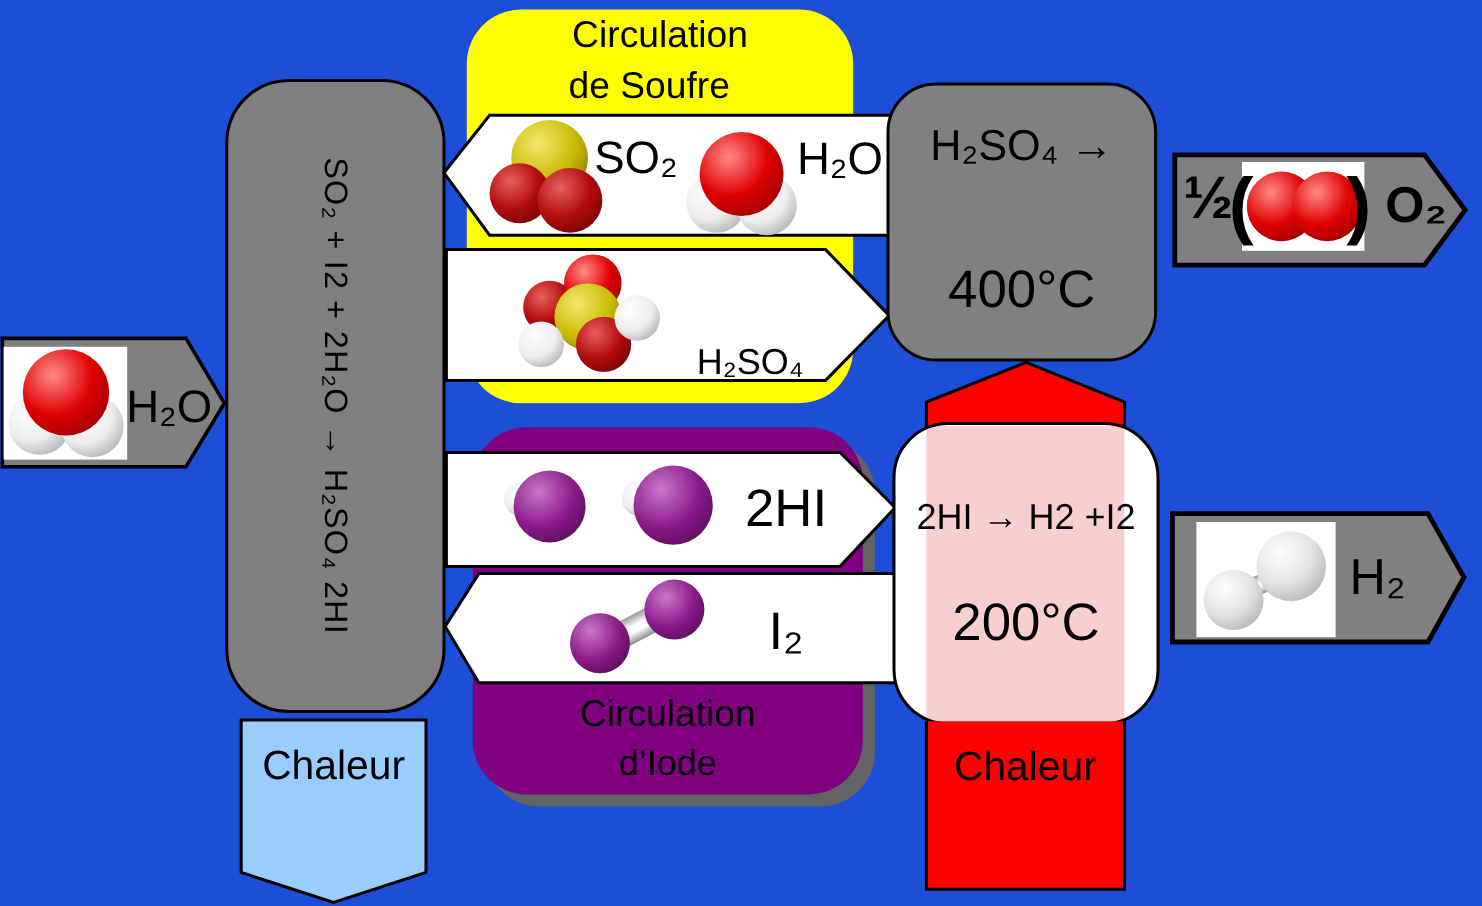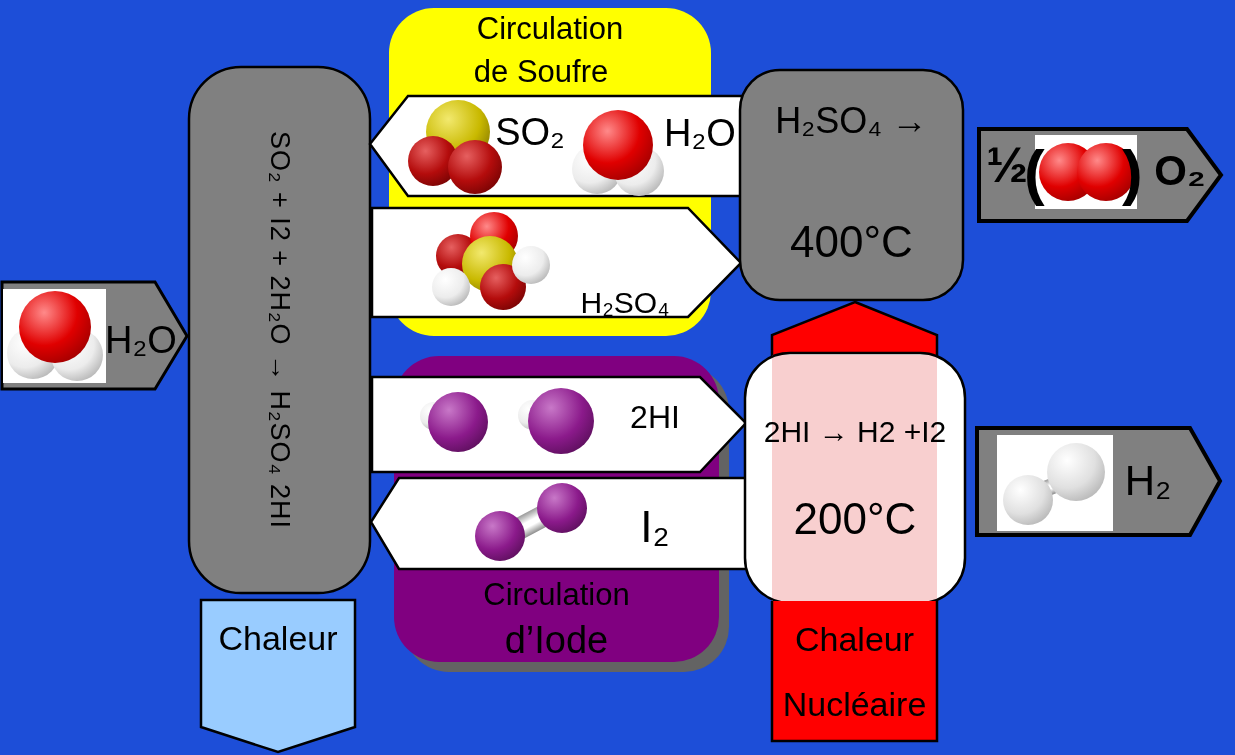--- a/index.html
+++ b/index.html
@@ -55,35 +55,34 @@
     <polygon points="2,282 155,282 187,336 155,389 2,389" fill="#808080" stroke="#000" stroke-width="3"></polygon>
 
     <polygon points="979,129 1187,129 1221,175 1187,221 979,221" fill="#808080" stroke="#000" stroke-width="4"></polygon>
 
     <polygon points="977,428 1190,428 1220,481 1190,535 977,535" fill="#808080" stroke="#000" stroke-width="4"></polygon>
   </svg>
 
   <div class="t" style="left:389px;top:12px;width:322px;font-size:31px;">Circulation</div>
   <div class="t" style="left:380px;top:55px;width:322px;font-size:31px;">de Soufre</div>
   <div class="t" style="left:394px;top:578px;width:325px;font-size:31px;">Circulation</div>
-  <div class="t" style="left:394px;top:620px;width:325px;font-size:38px;">d’Iode</div>
+  <div class="t" style="left:394px;top:620px;width:325px;font-size:30px;">d’Iode</div>
 
   <div class="vwrap" style="left:191px;top:69px;width:177px;height:522px;">
     <span class="vtext">SO₂ + I2 + 2H₂O → H₂SO₄ 2HI</span>
   </div>
 
   <div class="t" style="left:740px;top:101px;width:223px;font-size:36px;">H₂SO₄ →</div>
   <div class="t" style="left:740px;top:218px;width:223px;font-size:44px;">400°C</div>
 
   <div class="t" style="left:745px;top:415px;width:220px;font-size:30px;">2HI → H2 +I2</div>
   <div class="t" style="left:745px;top:495px;width:220px;font-size:44px;">200°C</div>
 
   <div class="t" style="left:201px;top:620px;width:154px;font-size:34px;">Chaleur</div>
   <div class="t" style="left:772px;top:621px;width:165px;font-size:34px;">Chaleur</div>
-  <div class="t" style="left:772px;top:686px;width:165px;font-size:34px;">Nucléaire</div>
 
   <div class="imgbox" style="left:3px;top:289px;width:103px;height:94px;">
     <div class="molecule" style="left:4px;top:2px;width:96px;height:90px;">
       <span class="sphere white-s" style="left:0;top:36px;width:52px;height:52px;"></span>
       <span class="sphere white-s" style="left:44px;top:38px;width:52px;height:52px;"></span>
       <span class="sphere red-s" style="left:12px;top:0;width:72px;height:72px;"></span>
     </div>
   </div>
   <div class="t" style="left:100px;top:320px;width:82px;font-size:38px;">H₂O</div>
 
@@ -111,21 +110,21 @@
   <div class="t" style="left:560px;top:246px;width:130px;font-size:30px;margin-top:40px;">H₂SO₄</div>
 
   <div class="molecule" style="left:420px;top:392px;width:68px;height:64px;">
     <span class="sphere white-s" style="left:0;top:10px;width:28px;height:28px;"></span>
     <span class="sphere purple-s" style="left:8px;top:0;width:60px;height:60px;"></span>
   </div>
   <div class="molecule" style="left:518px;top:388px;width:76px;height:70px;">
     <span class="sphere white-s" style="left:0;top:12px;width:30px;height:30px;"></span>
     <span class="sphere purple-s" style="left:10px;top:0;width:66px;height:66px;"></span>
   </div>
-  <div class="t" style="left:605px;top:400px;width:100px;font-size:32px;text-align:center;">2HI</div>
+  <div class="t" style="left:605px;top:400px;width:100px;font-size:44px;text-align:center;">2HI</div>
 
   <div class="molecule" style="left:475px;top:483px;width:112px;height:80px;">
     <span class="bond" style="left:28px;top:28px;width:58px;height:22px;transform:rotate(-28deg);"></span>
     <span class="sphere purple-s" style="left:0;top:28px;width:50px;height:50px;"></span>
     <span class="sphere purple-s" style="left:62px;top:0;width:50px;height:50px;"></span>
   </div>
   <div class="t" style="left:620px;top:503px;width:70px;font-size:44px;">I₂</div>
 
   <div class="t" style="left:982px;top:138px;width:50px;font-size:50px;font-weight:bold;">½</div>
   <div class="imgbox" style="left:1035px;top:135px;width:102px;height:74px;">

